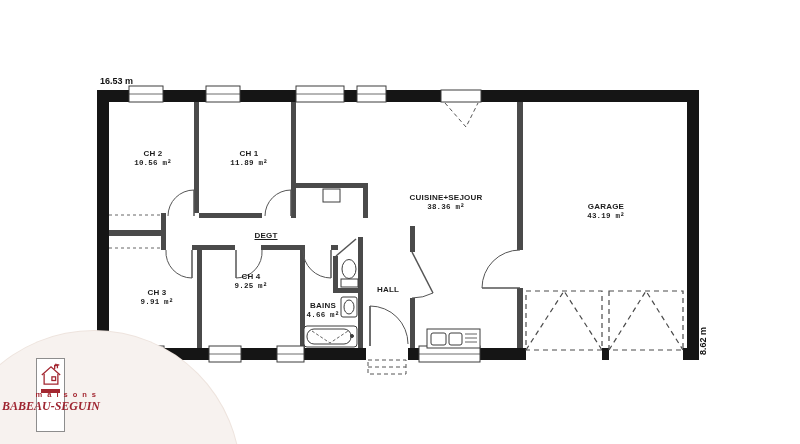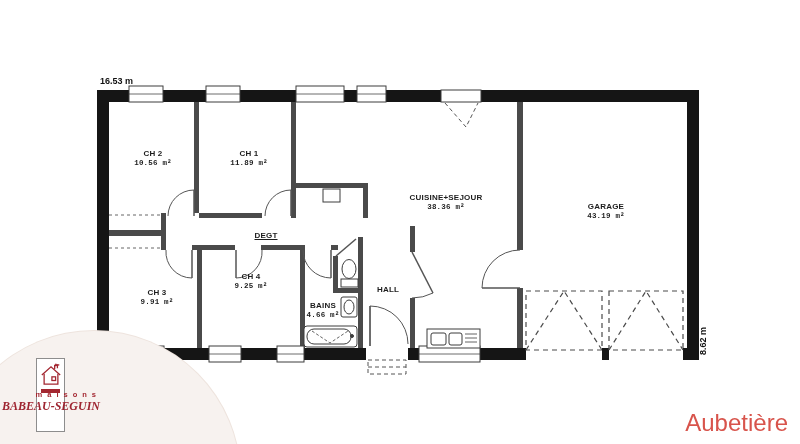--- a/index.html
+++ b/index.html
@@ -222,15 +222,14 @@
         <path d="M16,6.5 V2.5 H19 V5.5"></path>
         <path d="M16.5,1 L21,2 L16.5,3.2" fill="#a32630" stroke-width="0.8"></path>
         <rect x="13" y="15" width="4" height="4"></rect>
       </g>
     </svg>
     <div id="logo-bar"></div>
   </div>
   <div id="brand-maisons">maisons</div>
   <div id="brand-name">BABEAU-SEGUIN</div>
 
-  <div id="plan-title">Aubetière</div>
 
 </div>
 
 </body></html>

